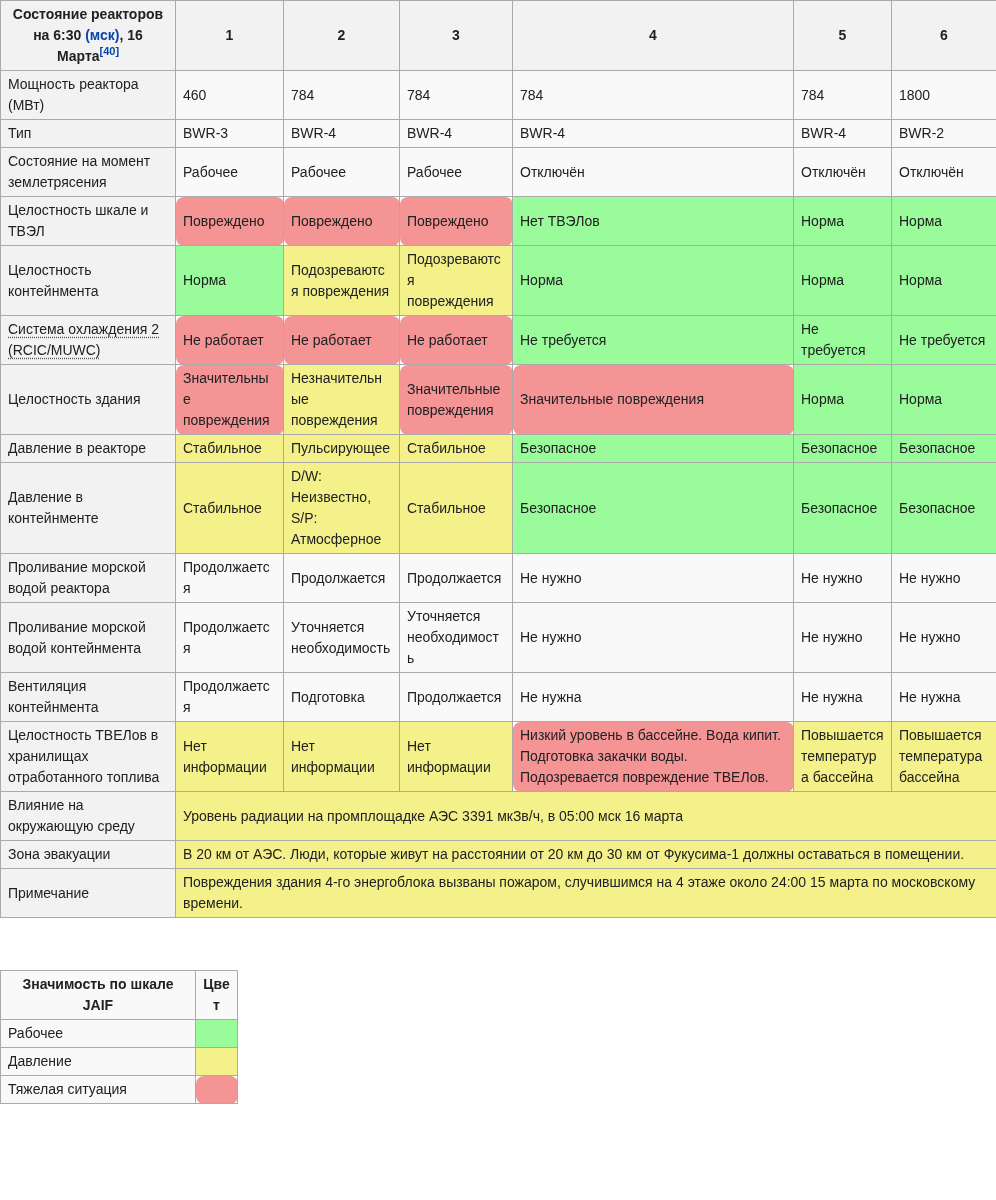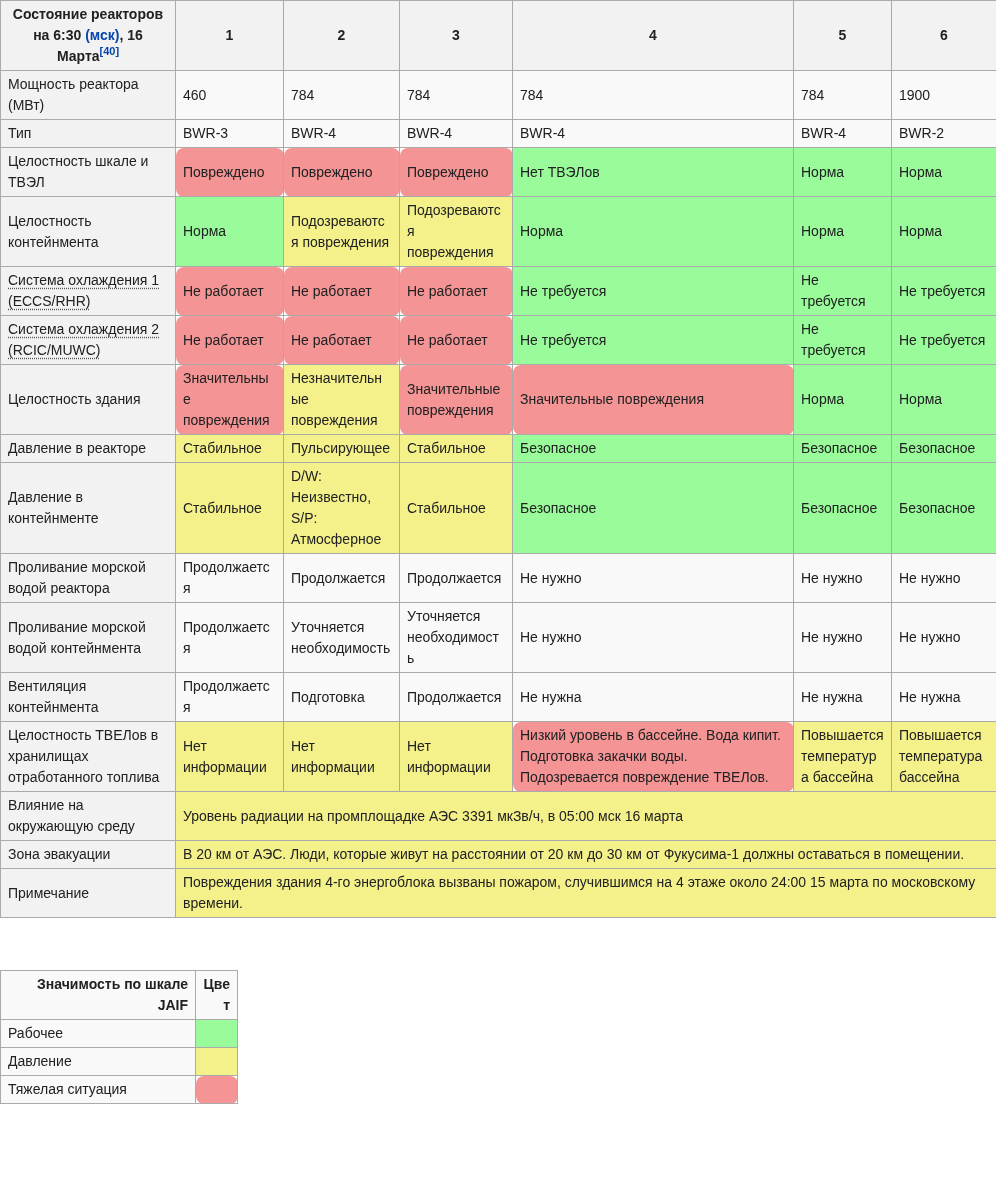--- a/index.html
+++ b/index.html
@@ -38,21 +38,21 @@
   .cell-r { background:var(--red);border-radius:8px; }
   .abbr {
     text-decoration:underline dotted #555;
     text-underline-offset:3px;
   }
   a.wiki-link { color:var(--link); text-decoration:none; cursor:pointer; }
   sup.ref { font-size:11px; line-height:0; }
   #legend-wrap { margin-top:52px; }
   #legend-table { width:237px; }
   #legend-table th {
-    background:var(--cell-bg); font-weight:bold; text-align:right;
+    background:var(--cell-bg); font-weight:bold; text-align:center;
   }
   #legend-table td.legend-label { background:var(--cell-bg); height:28px; }
   #legend-table td.swatch { height:28px; }
 </style>
 </head>
 <body>
 
 <table id="main-table">
   <colgroup>
     <col style="width:175px">
@@ -77,57 +77,57 @@
       </tr>
   </thead>
   <tbody id="main-body">
       <tr>
         <td class="label-cell">Мощность реактора (МВт)</td>
         <td class="data-cell cell-n">460</td>
         <td class="data-cell cell-n">784</td>
         <td class="data-cell cell-n">784</td>
         <td class="data-cell cell-n">784</td>
         <td class="data-cell cell-n">784</td>
-        <td class="data-cell cell-n">1900</td>
+        <td class="data-cell cell-n">1800</td>
       </tr>
       <tr>
         <td class="label-cell">Тип</td>
         <td class="data-cell cell-n">BWR-3</td>
         <td class="data-cell cell-n">BWR-4</td>
         <td class="data-cell cell-n">BWR-4</td>
         <td class="data-cell cell-n">BWR-4</td>
         <td class="data-cell cell-n">BWR-4</td>
         <td class="data-cell cell-n">BWR-2</td>
+      </tr>
+      <tr>
+        <td class="label-cell">Состояние на момент землетрясения</td>
+        <td class="data-cell cell-n">Рабочее</td>
+        <td class="data-cell cell-n">Рабочее</td>
+        <td class="data-cell cell-n">Рабочее</td>
+        <td class="data-cell cell-n">Отключён</td>
+        <td class="data-cell cell-n">Отключён</td>
+        <td class="data-cell cell-n">Отключён</td>
       </tr>
       <tr>
         <td class="label-cell">Целостность шкале и ТВЭЛ</td>
         <td class="data-cell cell-r">Повреждено</td>
         <td class="data-cell cell-r">Повреждено</td>
         <td class="data-cell cell-r">Повреждено</td>
         <td class="data-cell cell-g">Нет ТВЭЛов</td>
         <td class="data-cell cell-g">Норма</td>
         <td class="data-cell cell-g">Норма</td>
       </tr>
       <tr>
         <td class="label-cell">Целостность контейнмента</td>
         <td class="data-cell cell-g">Норма</td>
         <td class="data-cell cell-y">Подозреваются повреждения</td>
         <td class="data-cell cell-y">Подозреваются повреждения</td>
         <td class="data-cell cell-g">Норма</td>
         <td class="data-cell cell-g">Норма</td>
         <td class="data-cell cell-g">Норма</td>
-      </tr>
-      <tr>
-        <td class="label-cell"><span class="abbr">Система охлаждения 1 (ECCS/RHR)</span></td>
-        <td class="data-cell cell-r">Не работает</td>
-        <td class="data-cell cell-r">Не работает</td>
-        <td class="data-cell cell-r">Не работает</td>
-        <td class="data-cell cell-g">Не требуется</td>
-        <td class="data-cell cell-g">Не требуется</td>
-        <td class="data-cell cell-g">Не требуется</td>
       </tr>
       <tr>
         <td class="label-cell"><span class="abbr">Система охлаждения 2 (RCIC/MUWC)</span></td>
         <td class="data-cell cell-r">Не работает</td>
         <td class="data-cell cell-r">Не работает</td>
         <td class="data-cell cell-r">Не работает</td>
         <td class="data-cell cell-g">Не требуется</td>
         <td class="data-cell cell-g">Не требуется</td>
         <td class="data-cell cell-g">Не требуется</td>
       </tr>

